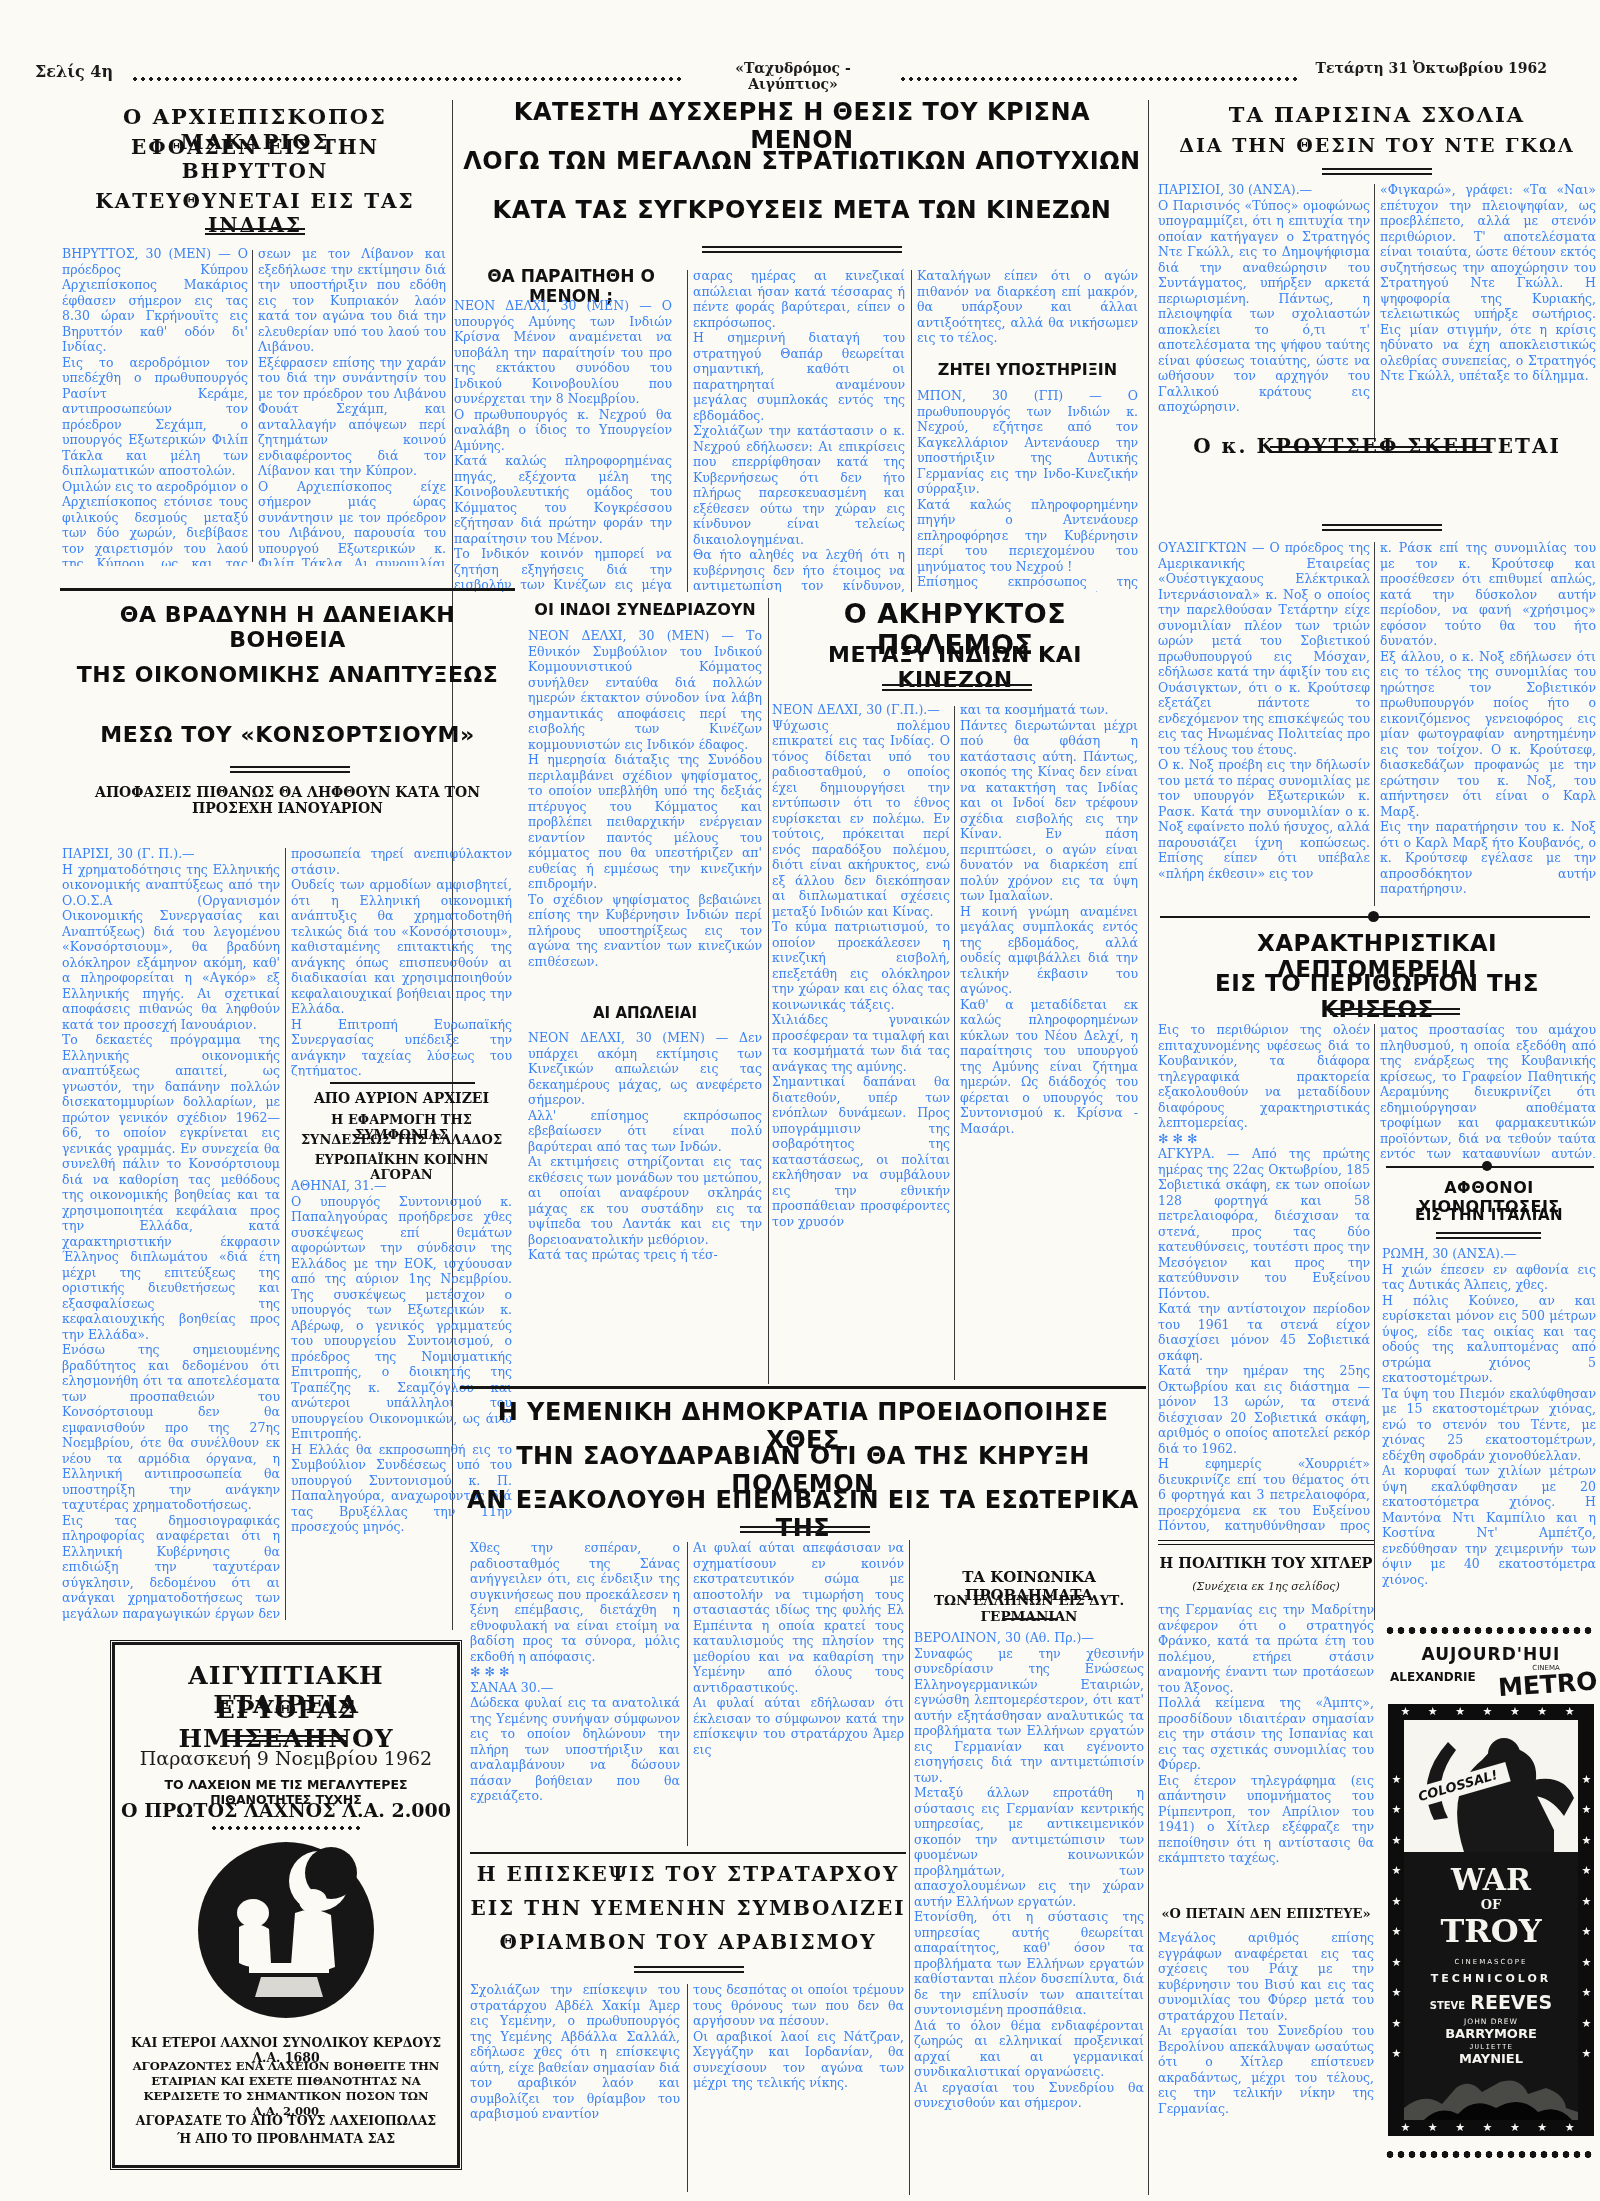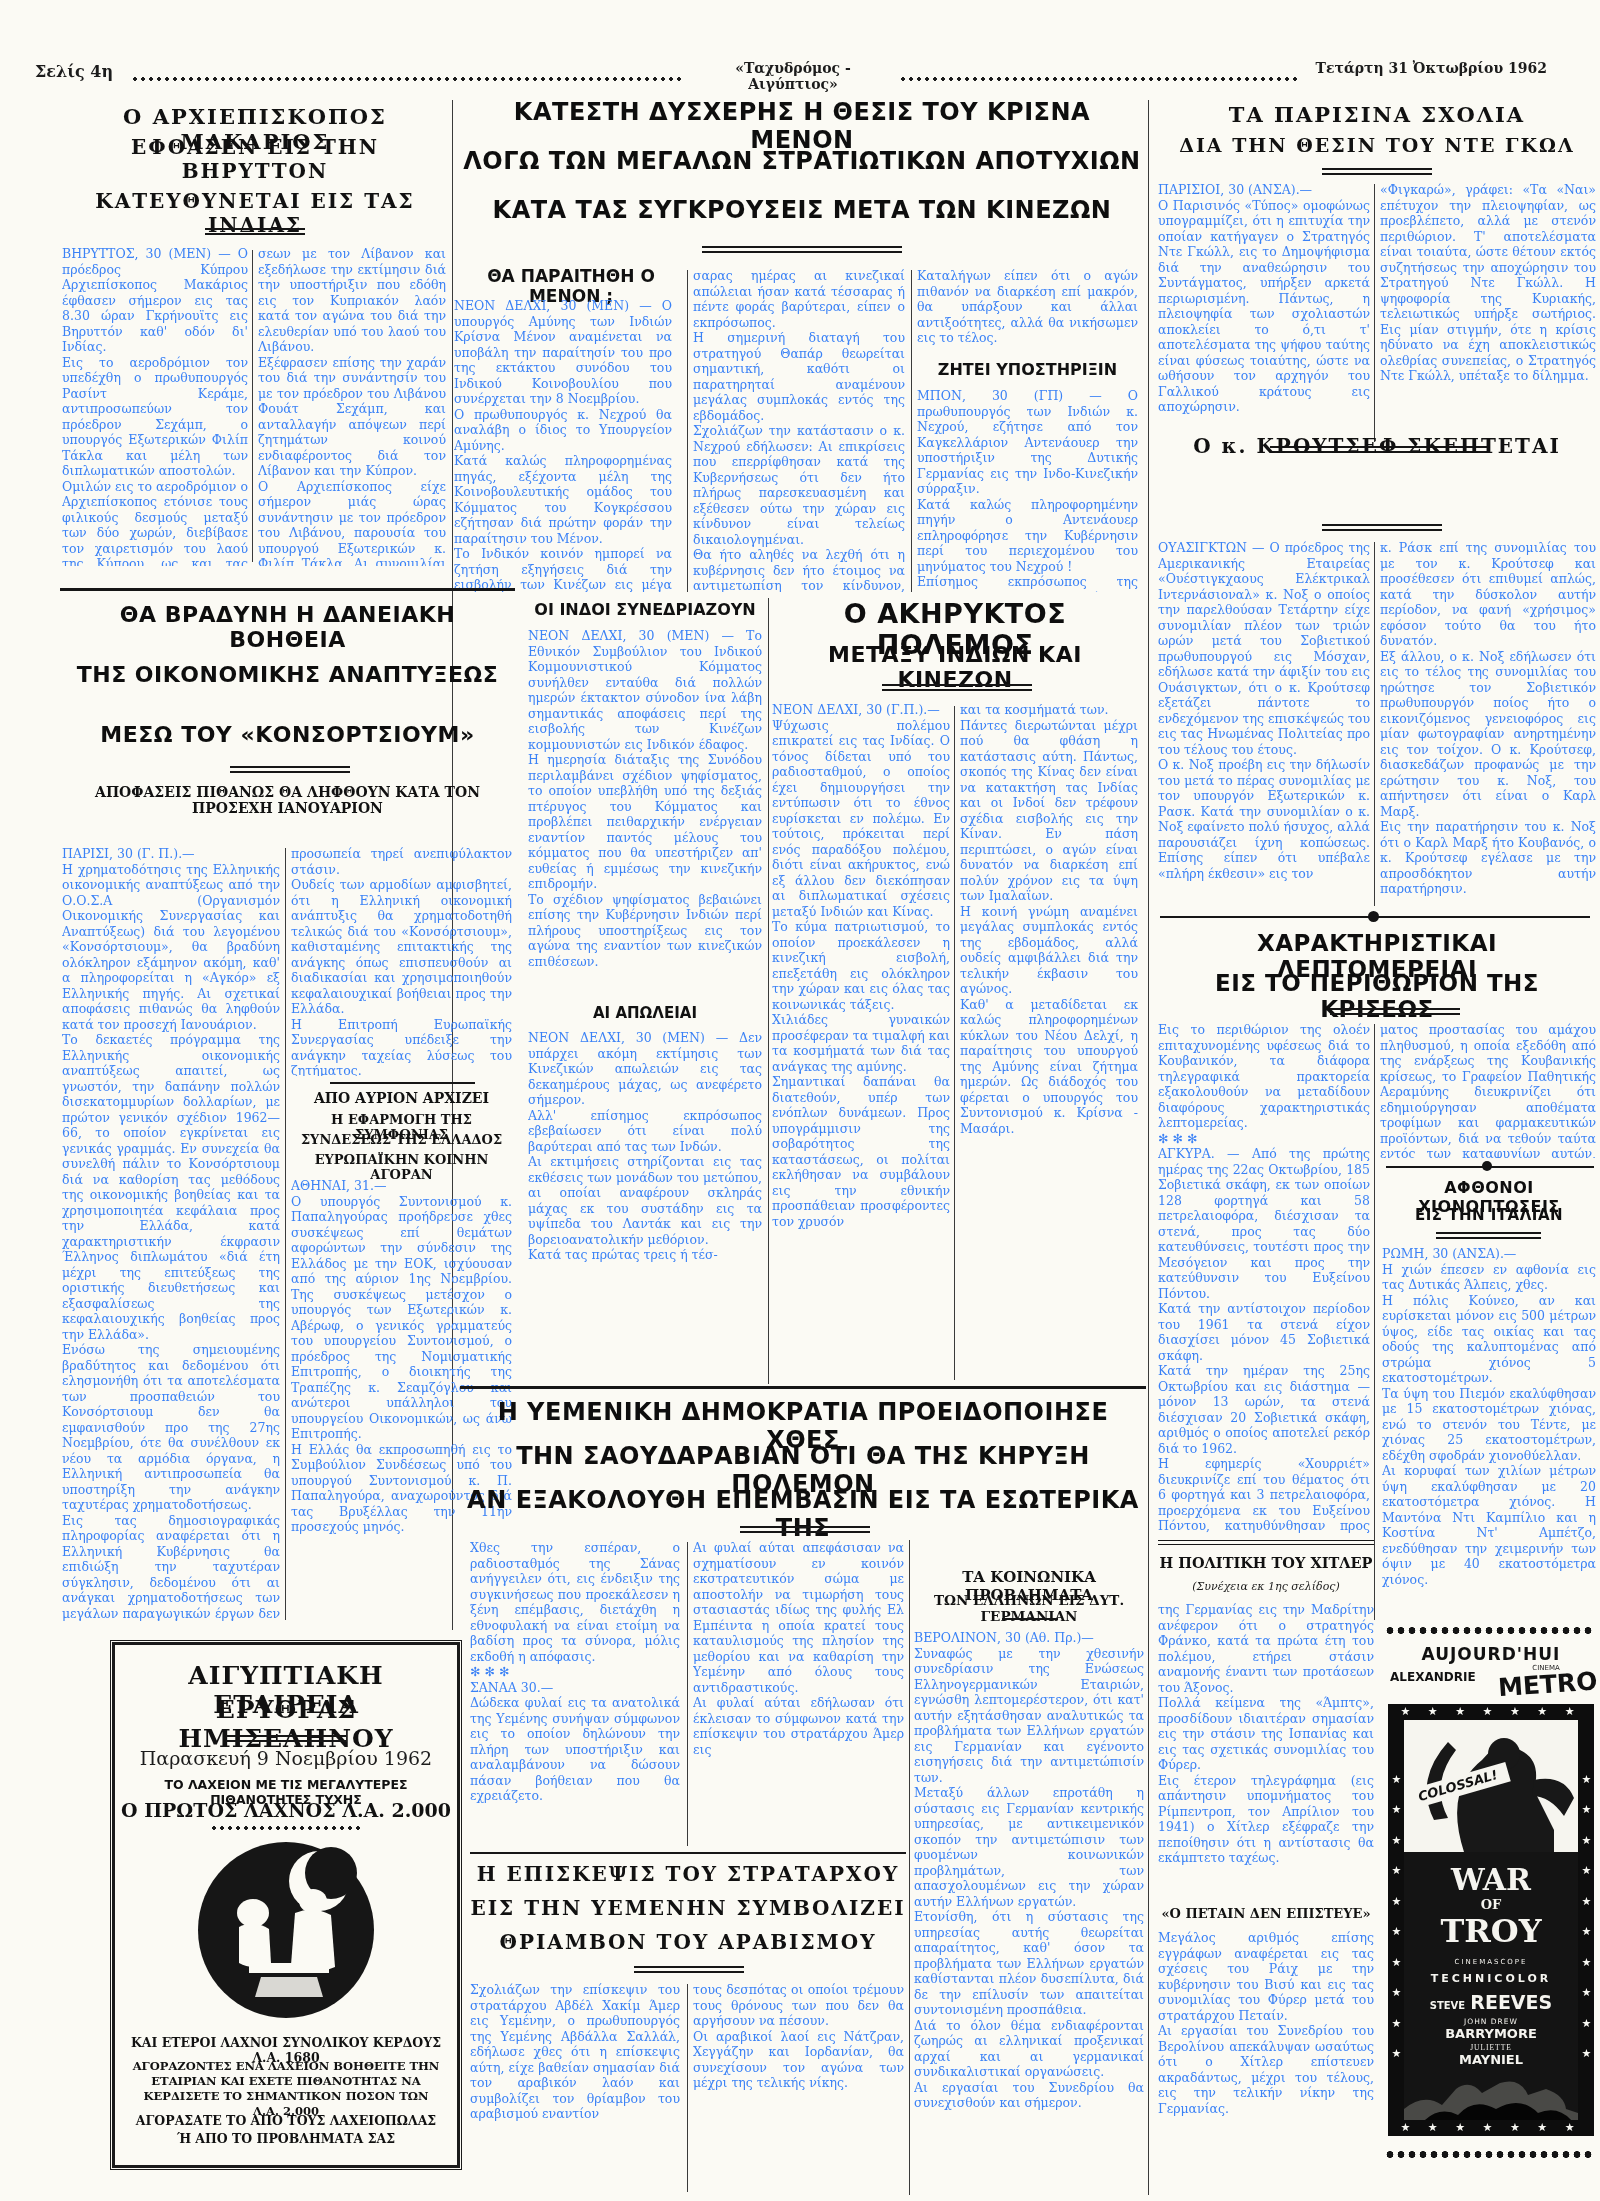--- a/index.html
+++ b/index.html
@@ -271,21 +271,21 @@
         <div style="font-family:'DejaVu Serif',serif;font-weight:bold;font-size:13px;">OF</div>
         <div style="font-family:'DejaVu Serif',serif;font-weight:bold;font-size:32px;">TROY</div>
         <div style="font-family:'DejaVu Sans',sans-serif;font-size:7px;letter-spacing:2px;margin-top:8px;">CINEMASCOPE</div>
         <div style="font-family:'DejaVu Sans',sans-serif;font-weight:bold;font-size:11px;letter-spacing:3px;margin-top:6px;">TECHNICOLOR</div>
         <div style="margin-top:6px;">
           <span style="font-family:'DejaVu Sans',sans-serif;font-weight:bold;font-size:10px;">STEVE</span>
           <span style="font-family:'DejaVu Sans',sans-serif;font-weight:bold;font-size:19px;">REEVES</span>
         </div>
         <div style="font-family:'DejaVu Sans',sans-serif;font-size:7.5px;letter-spacing:1px;margin-top:4px;">JOHN DREW</div>
         <div style="font-family:'DejaVu Sans',sans-serif;font-weight:bold;font-size:13px;">BARRYMORE</div>
-        <div style="font-family:Liberation Serif, serif;font-size:7.5px;letter-spacing:1px;margin-top:2px;">JULIETTE</div>
+        <div style="font-family:Liberation Mono, monospace;font-size:7.5px;letter-spacing:1px;margin-top:2px;">JULIETTE</div>
         <div style="font-family:'DejaVu Sans',sans-serif;font-weight:bold;font-size:13px;">MAYNIEL</div>
         <svg width="174" height="64" viewBox="0 0 174 64" style="margin-top:2px;">
           <path d="M0 64 L0 40 Q20 24 38 36 L52 20 Q66 10 78 24 L96 14 Q116 8 124 26 L142 20 Q160 26 162 40 L174 44 L174 64 Z" fill="#e8e6dd" opacity="0.25"></path>
           <path d="M10 64 Q30 34 54 46 Q70 28 92 40 Q116 26 134 44 Q154 36 168 52 L174 64 Z" fill="#050505"></path>
         </svg>
       </div>
     </div>
   </div>
   <div class="chain" style="left:1385px;top:2150px;width:210px;"></div>
 

